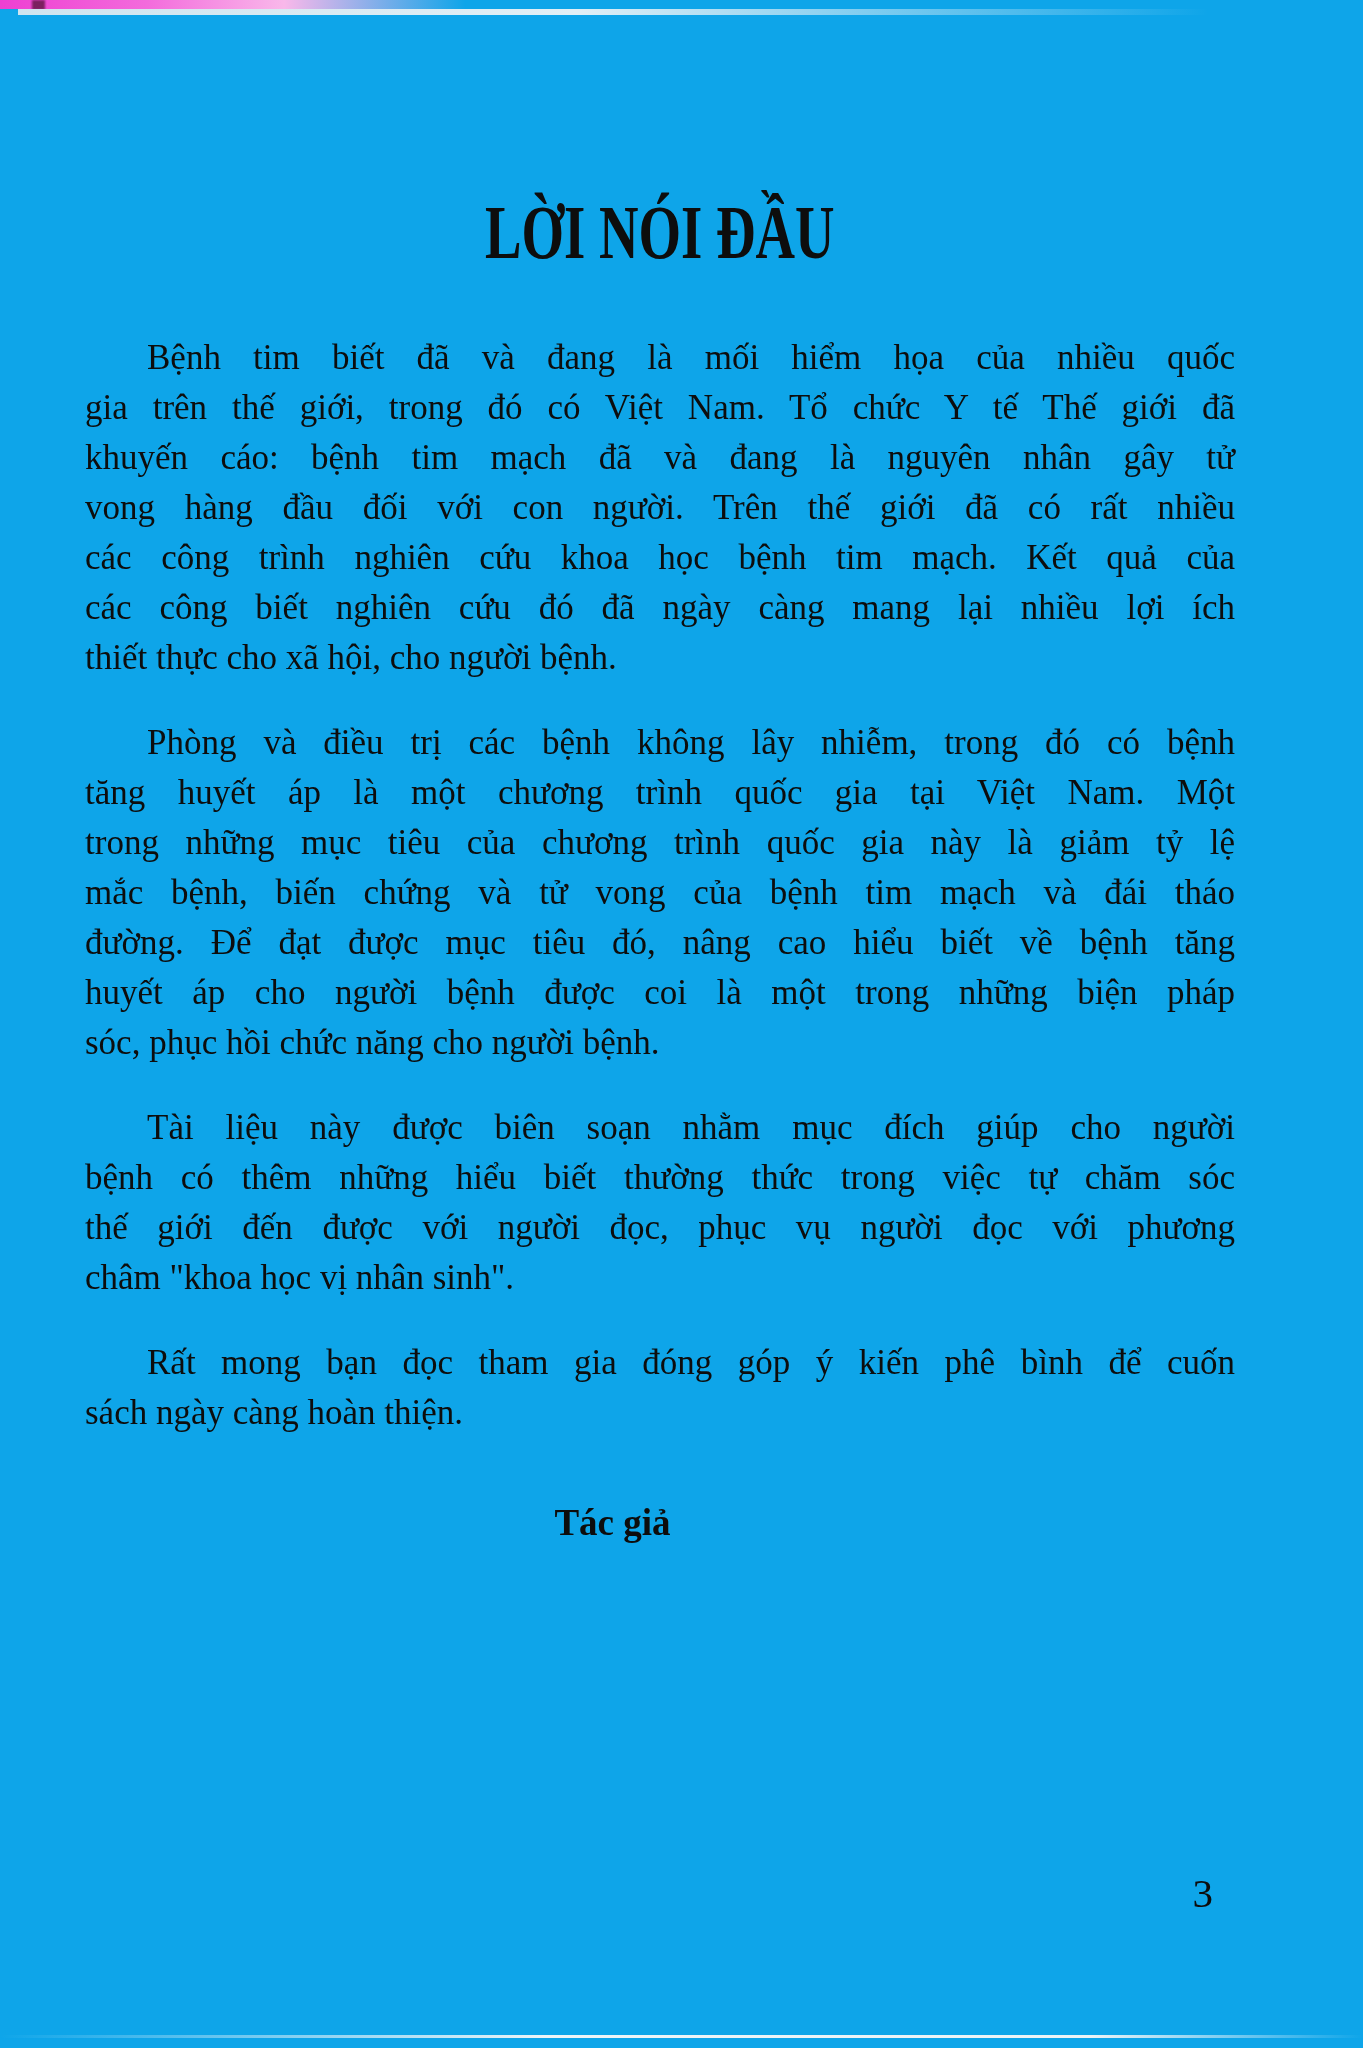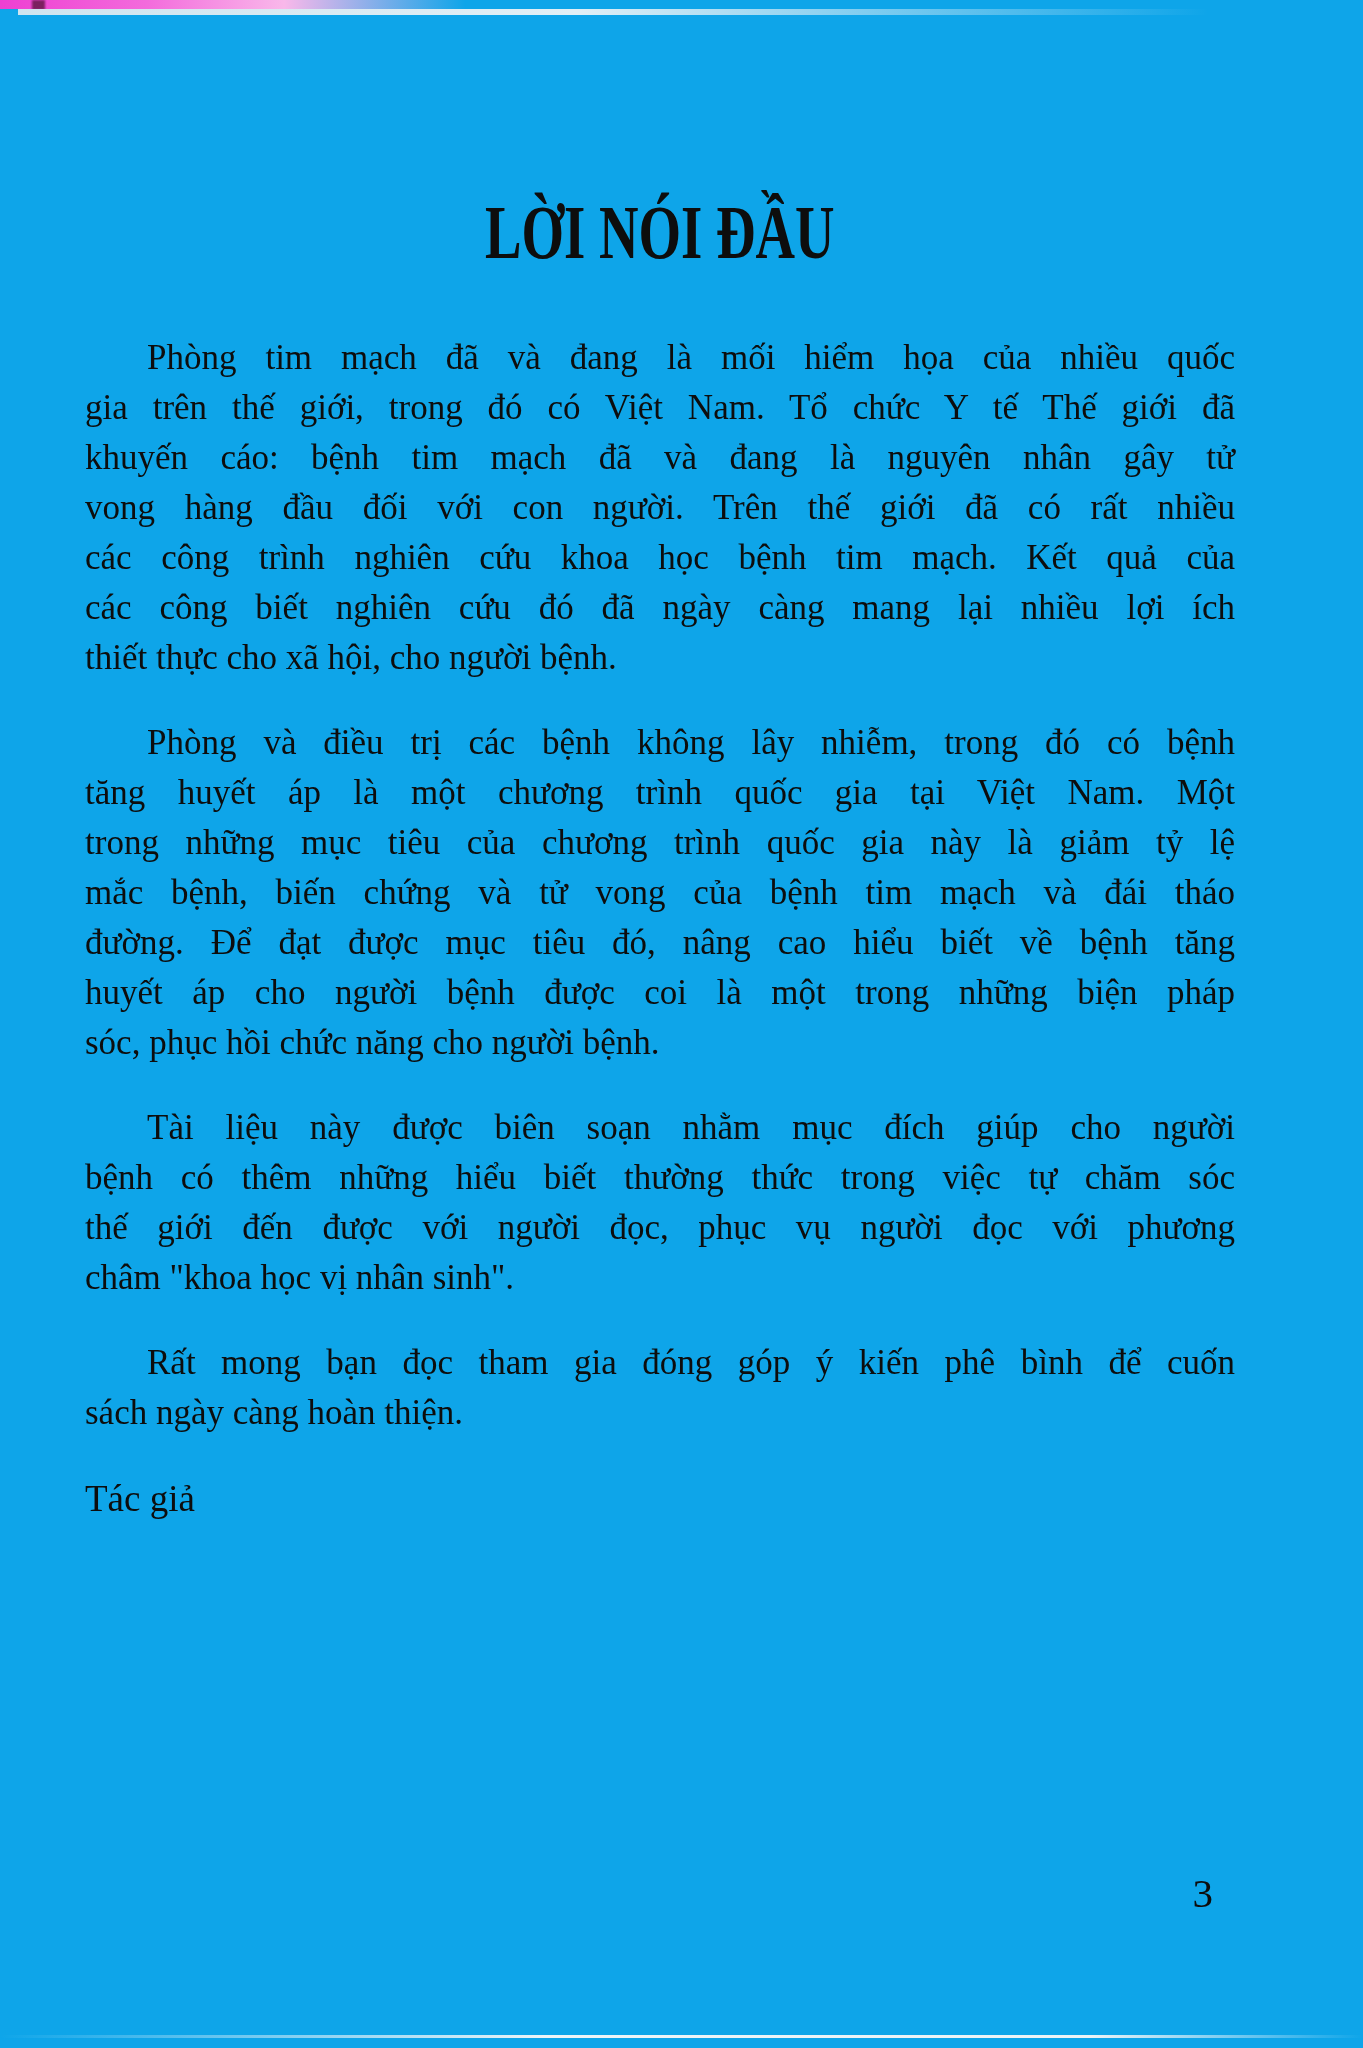--- a/index.html
+++ b/index.html
@@ -54,24 +54,24 @@
   .paragraph { margin:0 0 35px 0; }
   .line {
     font-size:35px; line-height:50px;
     text-align:justify; text-align-last:justify;
     white-space:normal;
   }
   .line.first { text-indent:62px; }
   .line.last  { text-align-last:left; }
 
   .author {
-    margin-top:36px;
+    margin-top:60px;
     padding-right:95px;
-    text-align:left;
-    font-size:37px; font-weight:400;
+    text-align:center;
+    font-size:37px; font-weight:700;
     line-height:50px;
   }
 
   .pagenum {
     position:absolute; right:150px; top:1868px;
     font-size:41px; line-height:50px;
   }
 </style>
 </head>
 <body>
@@ -83,21 +83,21 @@
   <div class="artifact-blue"></div>
   <div class="artifact-bottom"></div>
 
   <div class="title-wrap">
     <span class="title-text">LỜI NÓI ĐẦU</span>
   </div>
 
   <div class="content">
     <div id="paragraphs">
         <div class="paragraph">
-          <div class="line first">Phòng tim mạch đã và đang là mối hiểm họa của nhiều quốc</div>
+          <div class="line first">Bệnh tim biết đã và đang là mối hiểm họa của nhiều quốc</div>
           <div class="line">gia trên thế giới, trong đó có Việt Nam. Tổ chức Y tế Thế giới đã</div>
           <div class="line">khuyến cáo: bệnh tim mạch đã và đang là nguyên nhân gây tử</div>
           <div class="line">vong hàng đầu đối với con người. Trên thế giới đã có rất nhiều</div>
           <div class="line">các công trình nghiên cứu khoa học bệnh tim mạch. Kết quả của</div>
           <div class="line">các công biết nghiên cứu đó đã ngày càng mang lại nhiều lợi ích</div>
           <div class="line last">thiết thực cho xã hội, cho người bệnh.</div>
         </div>
         <div class="paragraph">
           <div class="line first">Phòng và điều trị các bệnh không lây nhiễm, trong đó có bệnh</div>
           <div class="line">tăng huyết áp là một chương trình quốc gia tại Việt Nam. Một</div>

